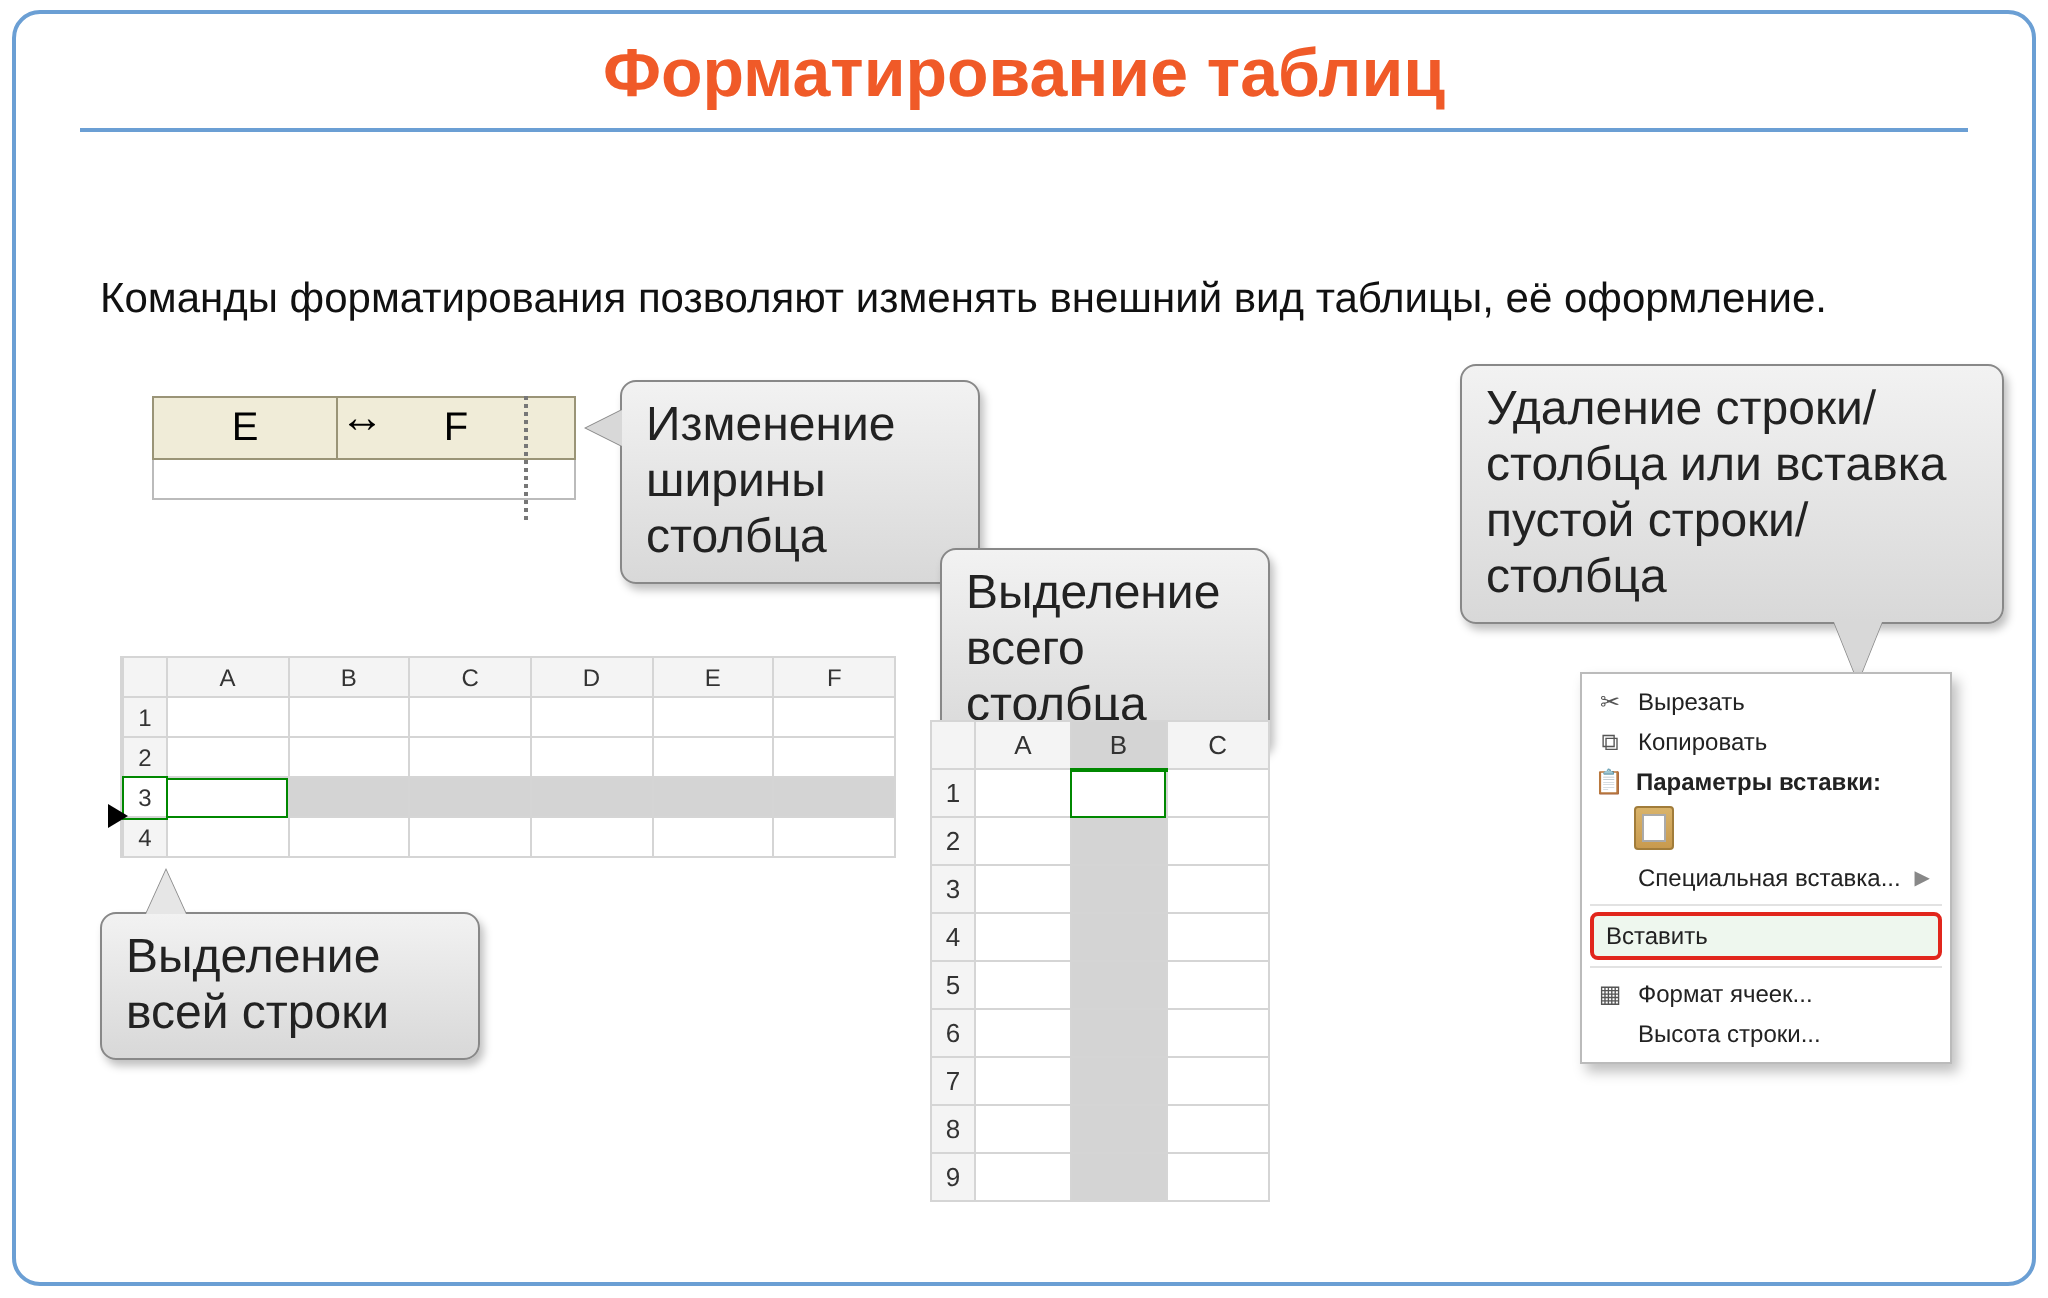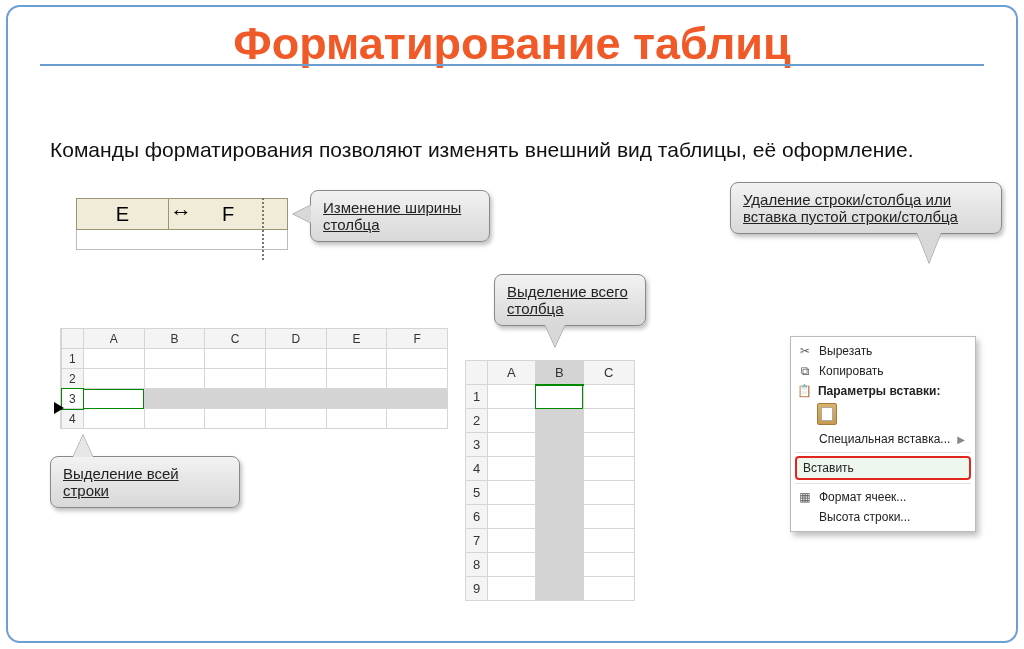--- a/index.html
+++ b/index.html
@@ -18,21 +18,21 @@
     border-radius: 14px;
   }
   .title {
     position: absolute;
     top: 18px;
     left: 0; right: 0;
     text-align: center;
     color: #f05a28;
     font-family: "Comic Sans MS", cursive, sans-serif;
     font-weight: bold;
-    font-size: 45px;
+    font-size: 34px;
   }
   .title-rule {
     position: absolute;
     top: 64px; left: 40px; right: 40px;
     height: 0;
     border-top: 2px solid #6b9fd4;
   }
   .intro {
     position: absolute;
     top: 118px; left: 50px; right: 60px;
@@ -40,40 +40,39 @@
     color: #111;
     line-height: 1.3;
     margin-top: 18px;
   }
   .callout {
     position: absolute;
     background: linear-gradient(#f2f2f2,#d8d8d8);
     border: 1px solid #888;
     border-radius: 8px;
     padding: 8px 12px;
-    font-size: 15px;
+    font-size: 24px;
     color: #222;
     box-shadow: 2px 3px 4px rgba(0,0,0,.25);
-    text-decoration: underline;
   }
   .callout::after {
     content:"";
     position:absolute;
     width:0;height:0;
   }
   
   #co-width { top:190px; left:310px; width:180px; }
   #co-width::after {
     left:-18px; top:14px;
     border-top:9px solid transparent;
     border-bottom:9px solid transparent;
     border-right:18px solid #d8d8d8;
     filter: drop-shadow(-1px 0 0 #888);
   }
-  #co-col { top:274px; left:494px; width:152px; }
+  #co-col { top:274px; left:470px; width:165px; }
   #co-col::after {
     left:50px; bottom:-22px;
     border-left:10px solid transparent;
     border-right:10px solid transparent;
     border-top:22px solid #d8d8d8;
     filter: drop-shadow(0 1px 0 #888);
   }
   #co-row { top:456px; left:50px; width:190px; }
   #co-row::after {
     left:22px; top:-22px;

